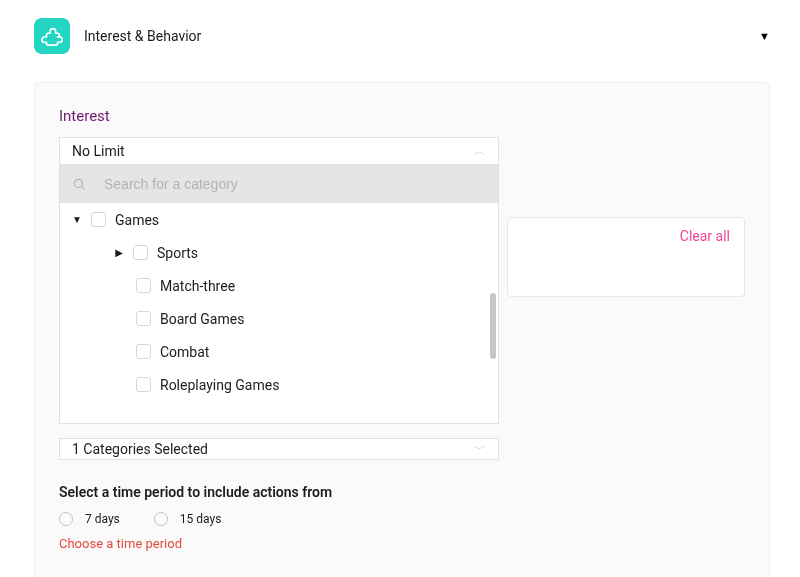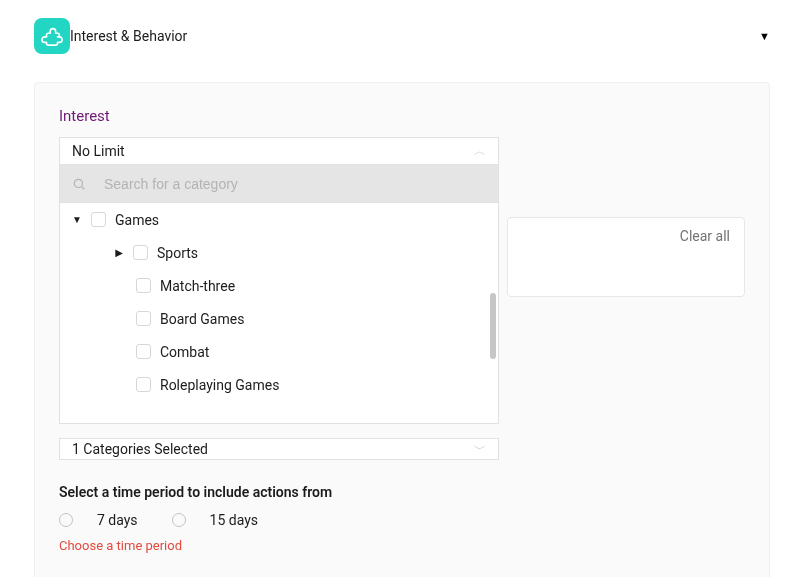--- a/index.html
+++ b/index.html
@@ -1,18 +1,18 @@
 <!DOCTYPE html>
 <html><head>
 <meta charset="utf-8">
 <style>
   * { box-sizing: border-box; }
   html, body { margin:0; padding:0; font-family:-apple-system,BlinkMacSystemFont,"Segoe UI",Roboto,Helvetica,Arial,sans-serif; color:#1c1c1c; background:#fff; }
   .frame { width:800px; height:577px; padding:18px 30px 0 12px; position:relative; }
-  .sectionhead { display:flex; align-items:center; gap:0; padding-left:22px; }
+  .sectionhead { display:flex; align-items:center; gap:14px; padding-left:22px; }
   .badge {
     width:36px; height:36px; border-radius:8px; background:#23d6c4;
     display:flex; align-items:center; justify-content:center; color:#fff;
   }
   .badge svg { width:22px; height:22px; }
   .sectiontitle { font-size:14px; color:#1c1c1c; flex:1; }
   .chev-down { font-size:11px; color:#000; }
   .panel {
     margin:28px 0 0 22px; background:#fafafa; border:1px solid #eee; border-radius:4px;
     padding:24px 24px 30px 24px; position:relative; min-height:470px;
@@ -50,24 +50,24 @@
   .d3 { padding-left:76px; }
   .sum {
     height:22px; border:1px solid #e1e1e1; background:#fff; padding:0 12px;
     display:flex; align-items:center; justify-content:space-between; font-size:14px;
     margin-top:14px; position:relative; z-index:10;
   }
   .clear-pane {
     position:absolute; right:24px; top:134px; border:1px solid #e7e7e7; background:#fff;
     border-radius:4px; width:238px; height:80px; padding:10px 14px;
   }
-  .clear-link { color:#737373; font-size:14px; text-align:right; }
+  .clear-link { color:#ec4899; font-size:14px; text-align:right; }
   .time-label { font-size:14px; margin:24px 0 12px 0; font-weight:600; }
   .radios { display:flex; gap:34px; align-items:center; }
-  .radio { display:flex; align-items:center; gap:24px; font-size:14px; }
+  .radio { display:flex; align-items:center; gap:12px; font-size:12px; }
   .rbtn { width:14px; height:14px; border-radius:50%; border:1px solid #c3c3c3; }
   .err { color:#e34a3d; font-size:13px; margin-top:10px; }
 </style>
 </head>
 <body>
 <div class="frame">
 
   <div class="sectionhead">
     <div class="badge">
       <svg viewBox="0 0 24 24" fill="none" stroke="currentColor" stroke-width="1.8" stroke-linecap="round" stroke-linejoin="round">

